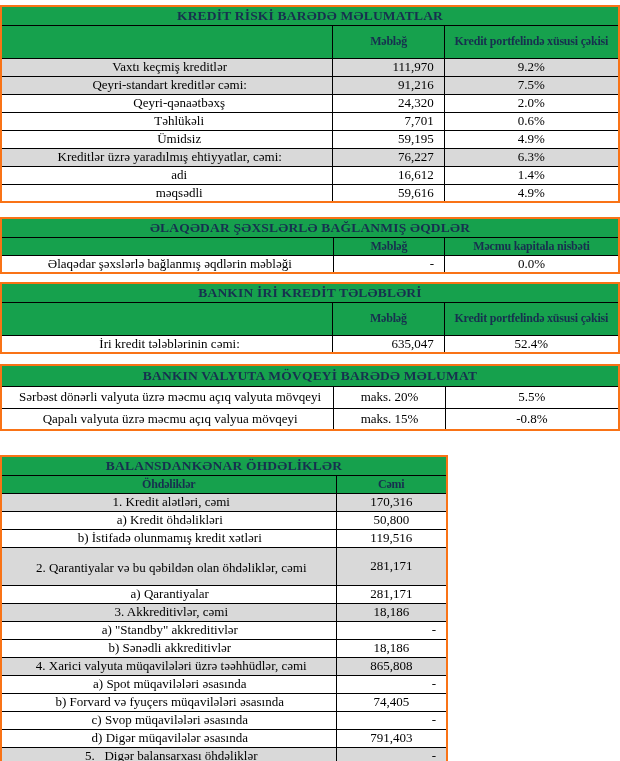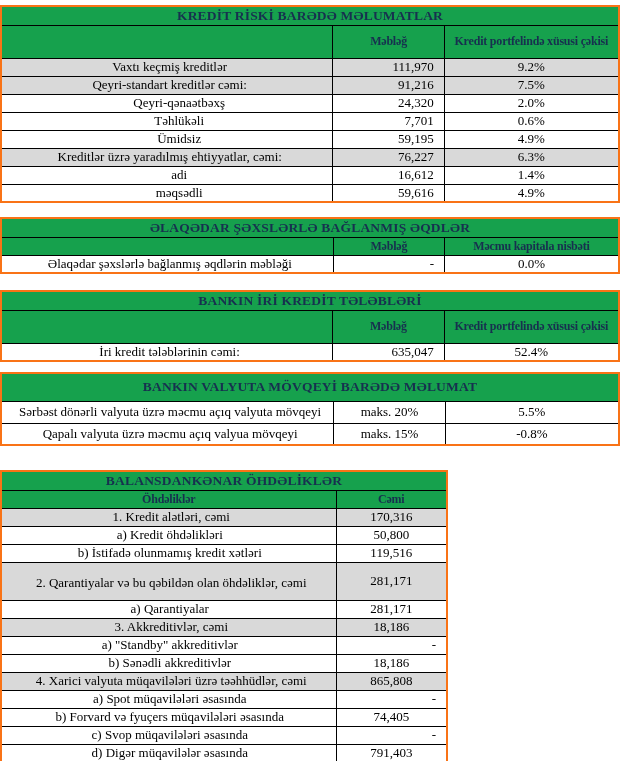--- a/index.html
+++ b/index.html
@@ -41,24 +41,24 @@
   }
   .hdr-tall td { height:33px; }
   .label { text-align:center; padding-left:5px; }
   .indent { padding-left:24px; }
   .indent-sm { padding-left:2px; }
   .num { text-align:right; padding-right:10px; }
   .ctr { text-align:center; }
   .gray td { background:#D9D9D9; }
   .t1 { margin-top:5px; }
   .t2 { margin-top:14px; }
-  .t3 { margin-top:16px; }
+  .t3 { margin-top:8px; }
   .t4 { margin-top:10px; }
   .t4 td { height:22px; }
-  .t4 .title-row td { height:28px;margin-left:31px; }
+  .t4 .title-row td { height:21px;margin-left:31px; }
   .t5 { margin-top:24px; }
   .tall td { height:38px; }
   .tall .label { vertical-align:top; padding-top:12px; }
 </style>
 </head>
 <body>
 
 <table class="t1">
   <colgroup>
       <col style="width:333px">

